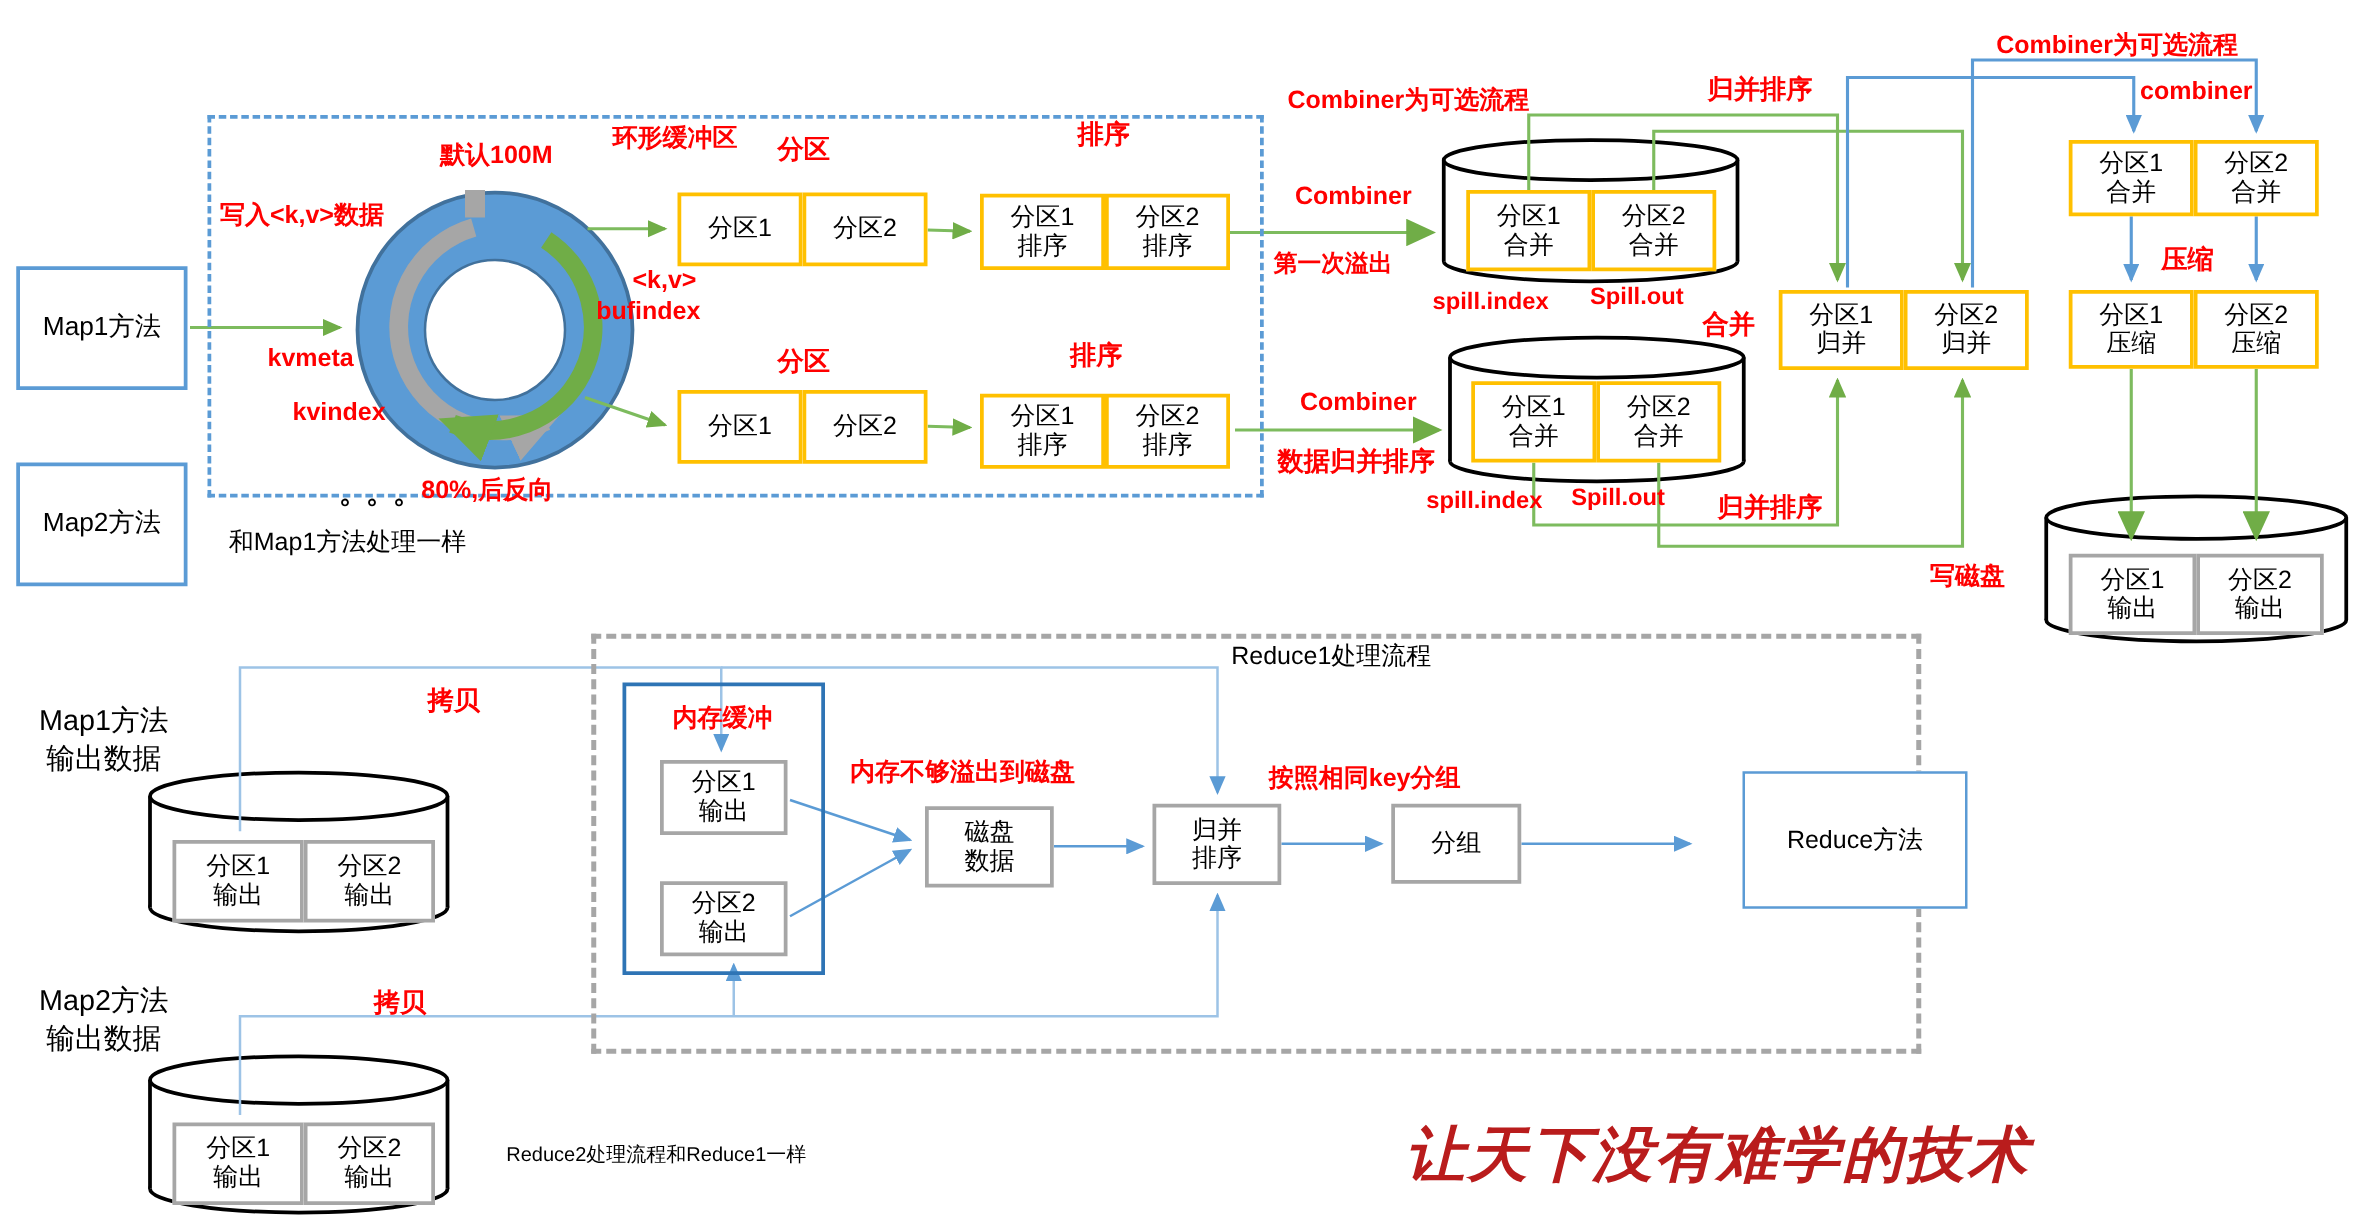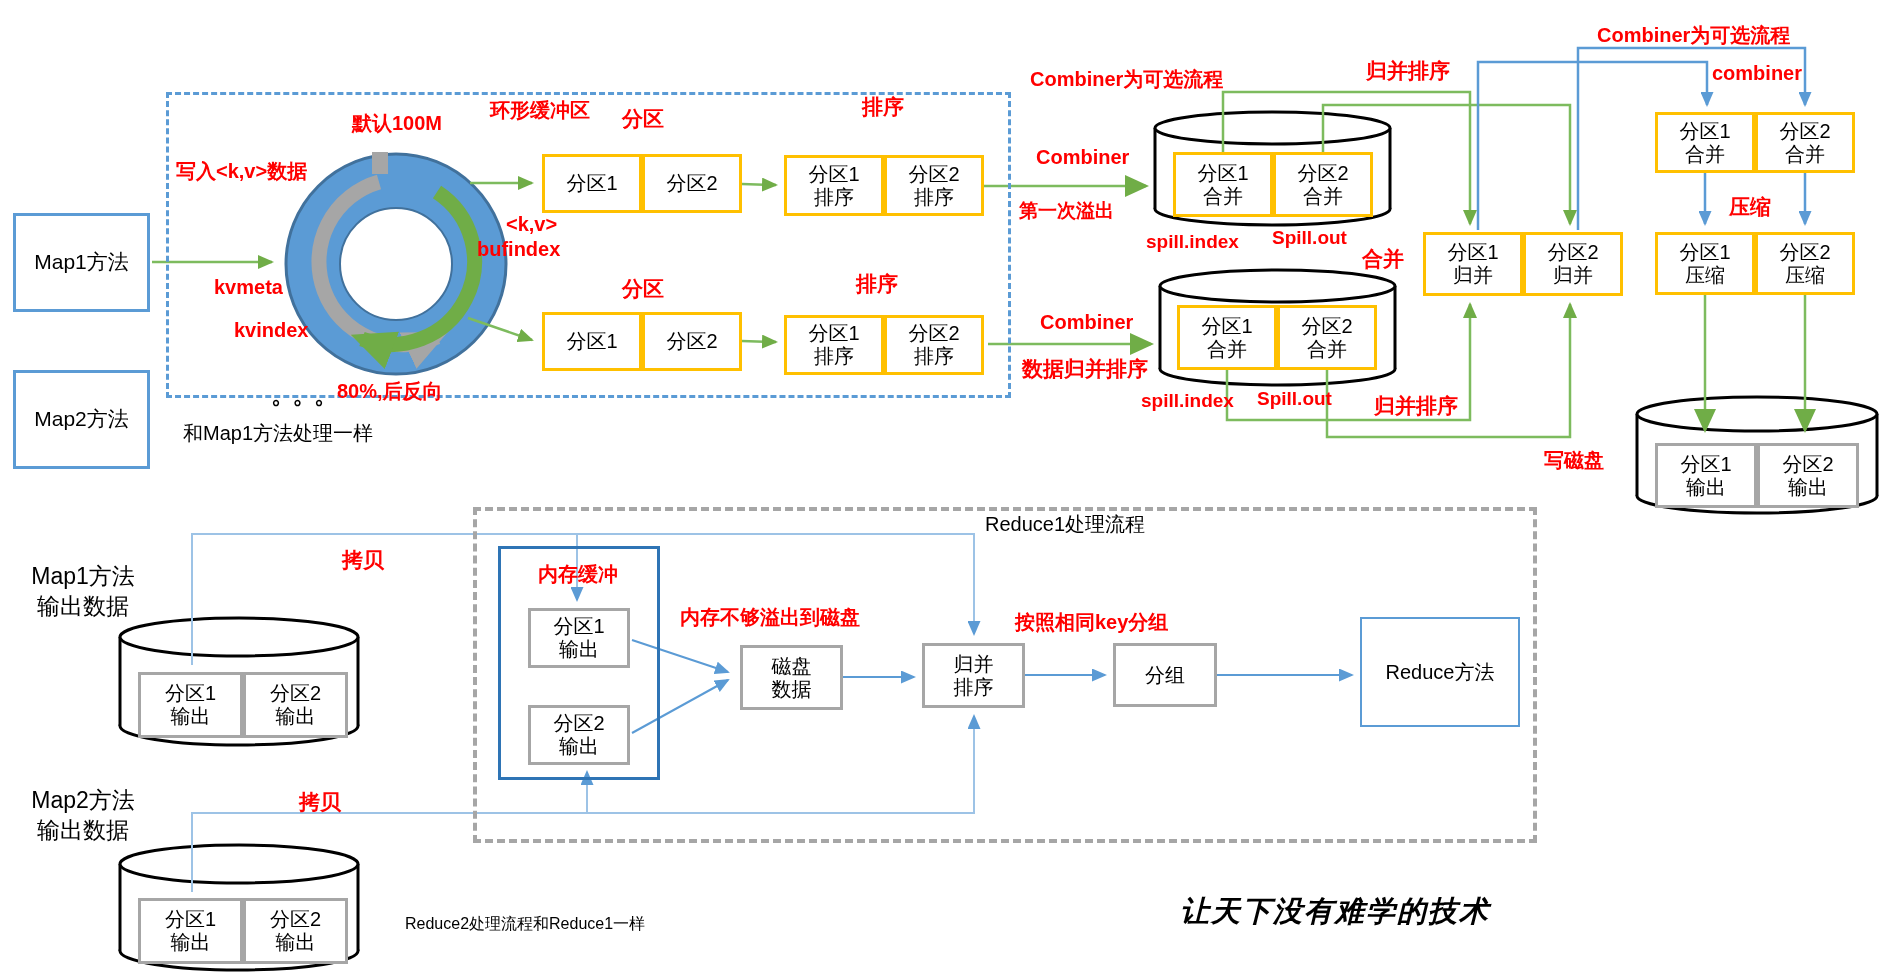--- a/index.html
+++ b/index.html
@@ -12,22 +12,22 @@
   .b-blue   { border:3px solid #5B9BD5; font-size:21px; }
   .b-orange { border:3px solid #FFC000; font-size:20px; }
   .b-gray   { border:3px solid #A6A6A6; font-size:20px; }
   .b-reduce { border:2px solid #5B9BD5; font-size:20px; }
   .red  { position:absolute; color:#FF0000; font-weight:bold; font-size:20px; white-space:nowrap; }
   .blk  { position:absolute; color:#000; white-space:nowrap; }
   .dash-blue { position:absolute; border:3px dashed #5B9BD5; }
   .dash-gray { position:absolute; border:4px dashed #A6A6A6; }
   .membuf { position:absolute; border:3px solid #2E74B5; background:transparent; }
   .ctr { text-align:center; }
-  #watermark { position:absolute; left:1180px; top:892px; font-family:"DejaVu Serif", serif;
-               font-style:italic; font-weight:bold; font-size:29px; color:#000000;
+  #watermark { position:absolute; left:1124px; top:892px; font-family:"DejaVu Serif", serif;
+               font-style:italic; font-weight:bold; font-size:48px; color:#b91c1c;
                letter-spacing:2px; white-space:nowrap; }
 </style>
 </head>
 <body>
 
 <div id="canvas">
 
   <svg id="wires" width="1898" height="974">
     <defs>
       <marker id="ag" markerUnits="userSpaceOnUse" markerWidth="16" markerHeight="14" refX="14" refY="7" orient="auto">
@@ -137,21 +137,21 @@
   <div class="dash-blue" style="left:166px;top:92px;width:845px;height:306px"></div>
   <div class="dash-gray" style="left:473px;top:507px;width:1064px;height:336px"></div>
   <div class="membuf" style="left:498px;top:546px;width:162px;height:234px"></div>
 
   <div class="box b-blue" style="left:13px;top:213px;width:137px;height:99px">
     <span>Map1方法</span>
   </div>
   <div class="box b-blue" style="left:13px;top:370px;width:137px;height:99px">
     <span>Map2方法</span>
   </div>
-  <div class="box b-reduce" style="left:1360px;top:617px;width:160px;height:110px">
+  <div class="box b-reduce" style="left:1394px;top:617px;width:180px;height:110px">
     <span>Reduce方法</span>
   </div>
 
   <div class="box b-orange" style="left:542px;top:154px;width:100px;height:59px">
       <span>分区1</span>
     </div>
   <div class="box b-orange" style="left:642px;top:154px;width:100px;height:59px">
       <span>分区2</span>
     </div>
   <div class="box b-orange" style="left:784px;top:155px;width:100px;height:61px">

